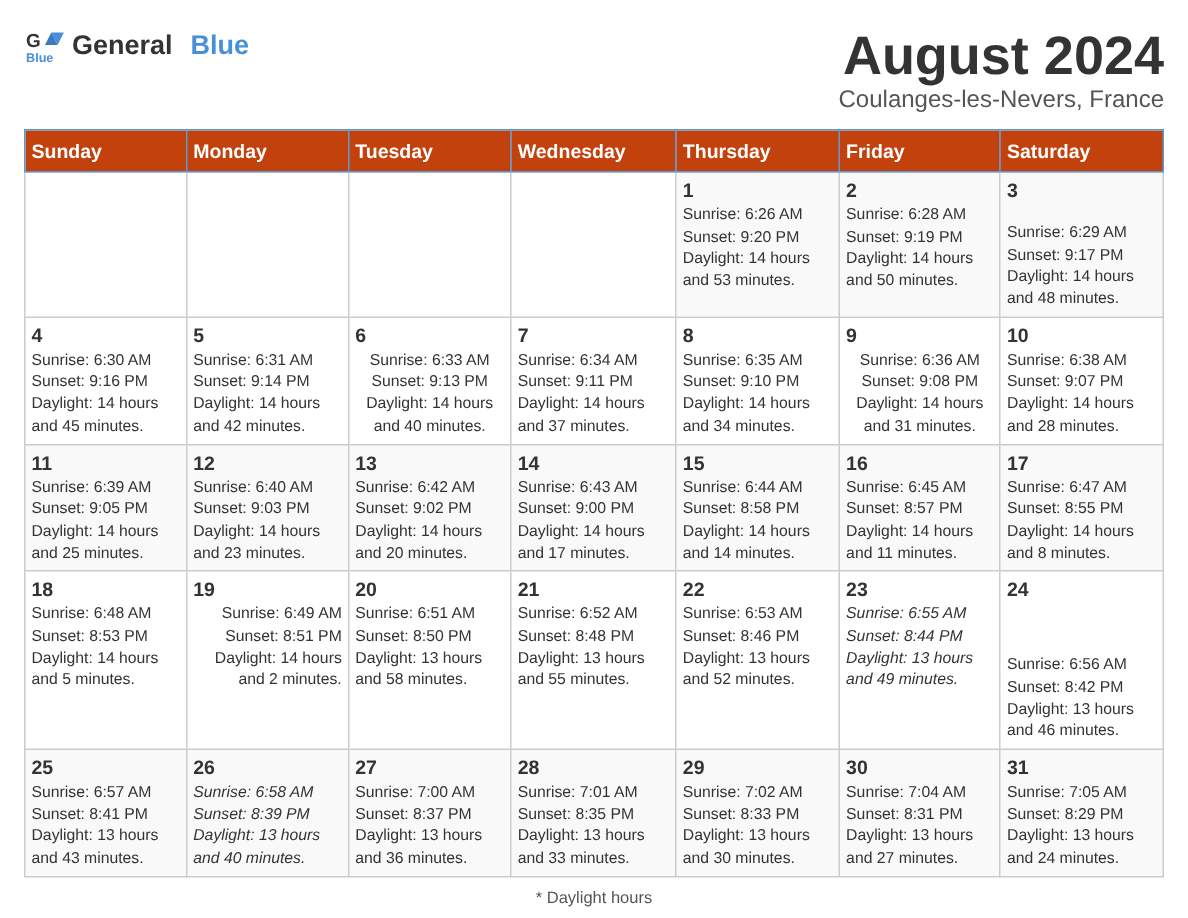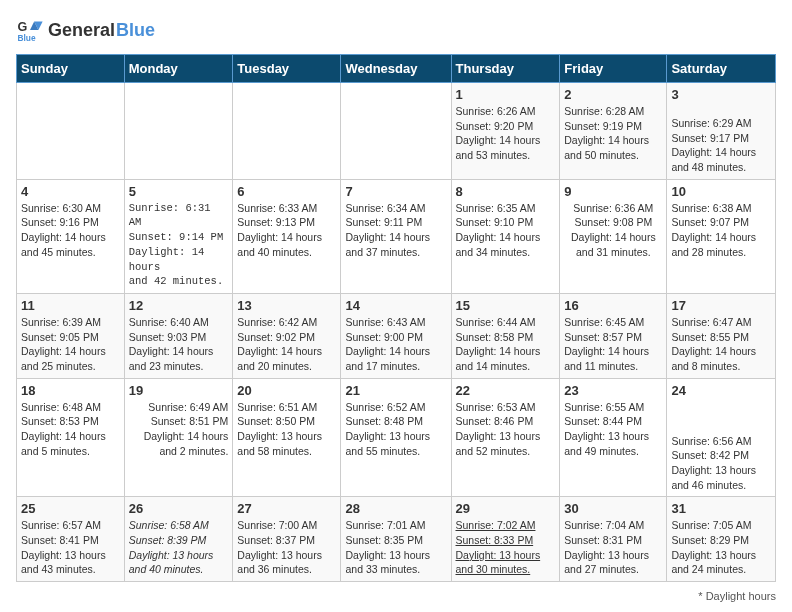--- a/index.html
+++ b/index.html
@@ -45,21 +45,21 @@
     }
     .subtitle {
       font-size: 16px;
       color: #555;
     }
     table {
       width: 100%;
       border-collapse: collapse;
     }
     thead tr th {
-      background-color: #0c4a6e;
+      background-color: #c2410c;
       color: #fff;
       font-size: 13px;
       font-weight: bold;
       padding: 6px 4px;
       text-align: left;
       border: 1px solid #5a9ad0;
     }
     tbody tr td {
       border: 1px solid #ccc;
       vertical-align: top;
@@ -84,40 +84,44 @@
       line-height: 1.4;
       color: #333;
     }
     .empty-cell {
       background: #fff !important;
     }
     .footer-note {
       margin-top: 8px;
       font-size: 11px;
       color: #555;
-      text-align: right;
+      text-align: center;
     }
   </style>
 </head>
 <body>
 
 <div class="header-area">
   <div class="logo">
     <svg class="logo-icon" viewBox="0 0 40 40">
       <text x="2" y="22" font-size="18" font-weight="bold" fill="#333">G</text>
       <polygon points="26,8 38,8 32,20" fill="#4a90d9"></polygon>
       <polygon points="26,8 32,20 20,20" fill="#3a7abf"></polygon>
       <text x="2" y="36" font-size="12" font-weight="bold" fill="#4a90d9">Blue</text>
     </svg>
     <div>
-      <div style="display:flex; gap:1px;">
+      <div style="display:flex; gap:12px;">
         <span class="logo-text-general">General</span>
         <span class="logo-text-blue">Blue</span>
       </div>
     </div>
+  </div>
+  <div class="title-area">
+    <div class="main-title">August 2024</div>
+    <div class="subtitle">Coulanges-les-Nevers, France</div>
   </div>
 </div>
 
 <table>
   <thead>
     <tr id="days-header">
         <th>Sunday</th>
         <th>Monday</th>
         <th>Tuesday</th>
         <th>Wednesday</th>
@@ -157,28 +161,28 @@
       <tr>
         <td>
           <span class="day-number">4</span>
           <div class="day-info" style="white-space: pre-line;">Sunrise: 6:30 AM
 Sunset: 9:16 PM
 Daylight: 14 hours
 and 45 minutes.</div>
         </td>
         <td>
           <span class="day-number">5</span>
-          <div class="day-info" style="white-space: pre-line; font-family: Liberation Mono, monospace;">Sunrise: 6:31 AM
+          <div class="day-info" style="white-space: pre-line;">Sunrise: 6:31 AM
 Sunset: 9:14 PM
 Daylight: 14 hours
 and 42 minutes.</div>
         </td>
         <td>
           <span class="day-number">6</span>
-          <div class="day-info" style="white-space: pre-line;">Sunrise: 6:33 AM
+          <div class="day-info" style="white-space: pre-line; text-align: center;">Sunrise: 6:33 AM
 Sunset: 9:13 PM
 Daylight: 14 hours
 and 40 minutes.</div>
         </td>
         <td>
           <span class="day-number">7</span>
           <div class="day-info" style="white-space: pre-line;">Sunrise: 6:34 AM
 Sunset: 9:11 PM
 Daylight: 14 hours
 and 37 minutes.</div>
@@ -287,21 +291,21 @@
         </td>
         <td>
           <span class="day-number">22</span>
           <div class="day-info" style="white-space: pre-line;">Sunrise: 6:53 AM
 Sunset: 8:46 PM
 Daylight: 13 hours
 and 52 minutes.</div>
         </td>
         <td>
           <span class="day-number">23</span>
-          <div class="day-info" style="white-space: pre-line;">Sunrise: 6:55 AM
+          <div class="day-info" style="white-space: pre-line; font-style: italic;">Sunrise: 6:55 AM
 Sunset: 8:44 PM
 Daylight: 13 hours
 and 49 minutes.</div>
         </td>
         <td>
           <span class="day-number">24</span>
           <div class="day-info" style="white-space: pre-line; margin-top: 36px;">Sunrise: 6:56 AM
 Sunset: 8:42 PM
 Daylight: 13 hours
 and 46 minutes.</div>
@@ -331,21 +335,21 @@
         </td>
         <td>
           <span class="day-number">28</span>
           <div class="day-info" style="white-space: pre-line;">Sunrise: 7:01 AM
 Sunset: 8:35 PM
 Daylight: 13 hours
 and 33 minutes.</div>
         </td>
         <td>
           <span class="day-number">29</span>
-          <div class="day-info" style="white-space: pre-line; text-decoration: underline;">Sunrise: 7:02 AM
+          <div class="day-info" style="white-space: pre-line;">Sunrise: 7:02 AM
 Sunset: 8:33 PM
 Daylight: 13 hours
 and 30 minutes.</div>
         </td>
         <td>
           <span class="day-number">30</span>
           <div class="day-info" style="white-space: pre-line;">Sunrise: 7:04 AM
 Sunset: 8:31 PM
 Daylight: 13 hours
 and 27 minutes.</div>

